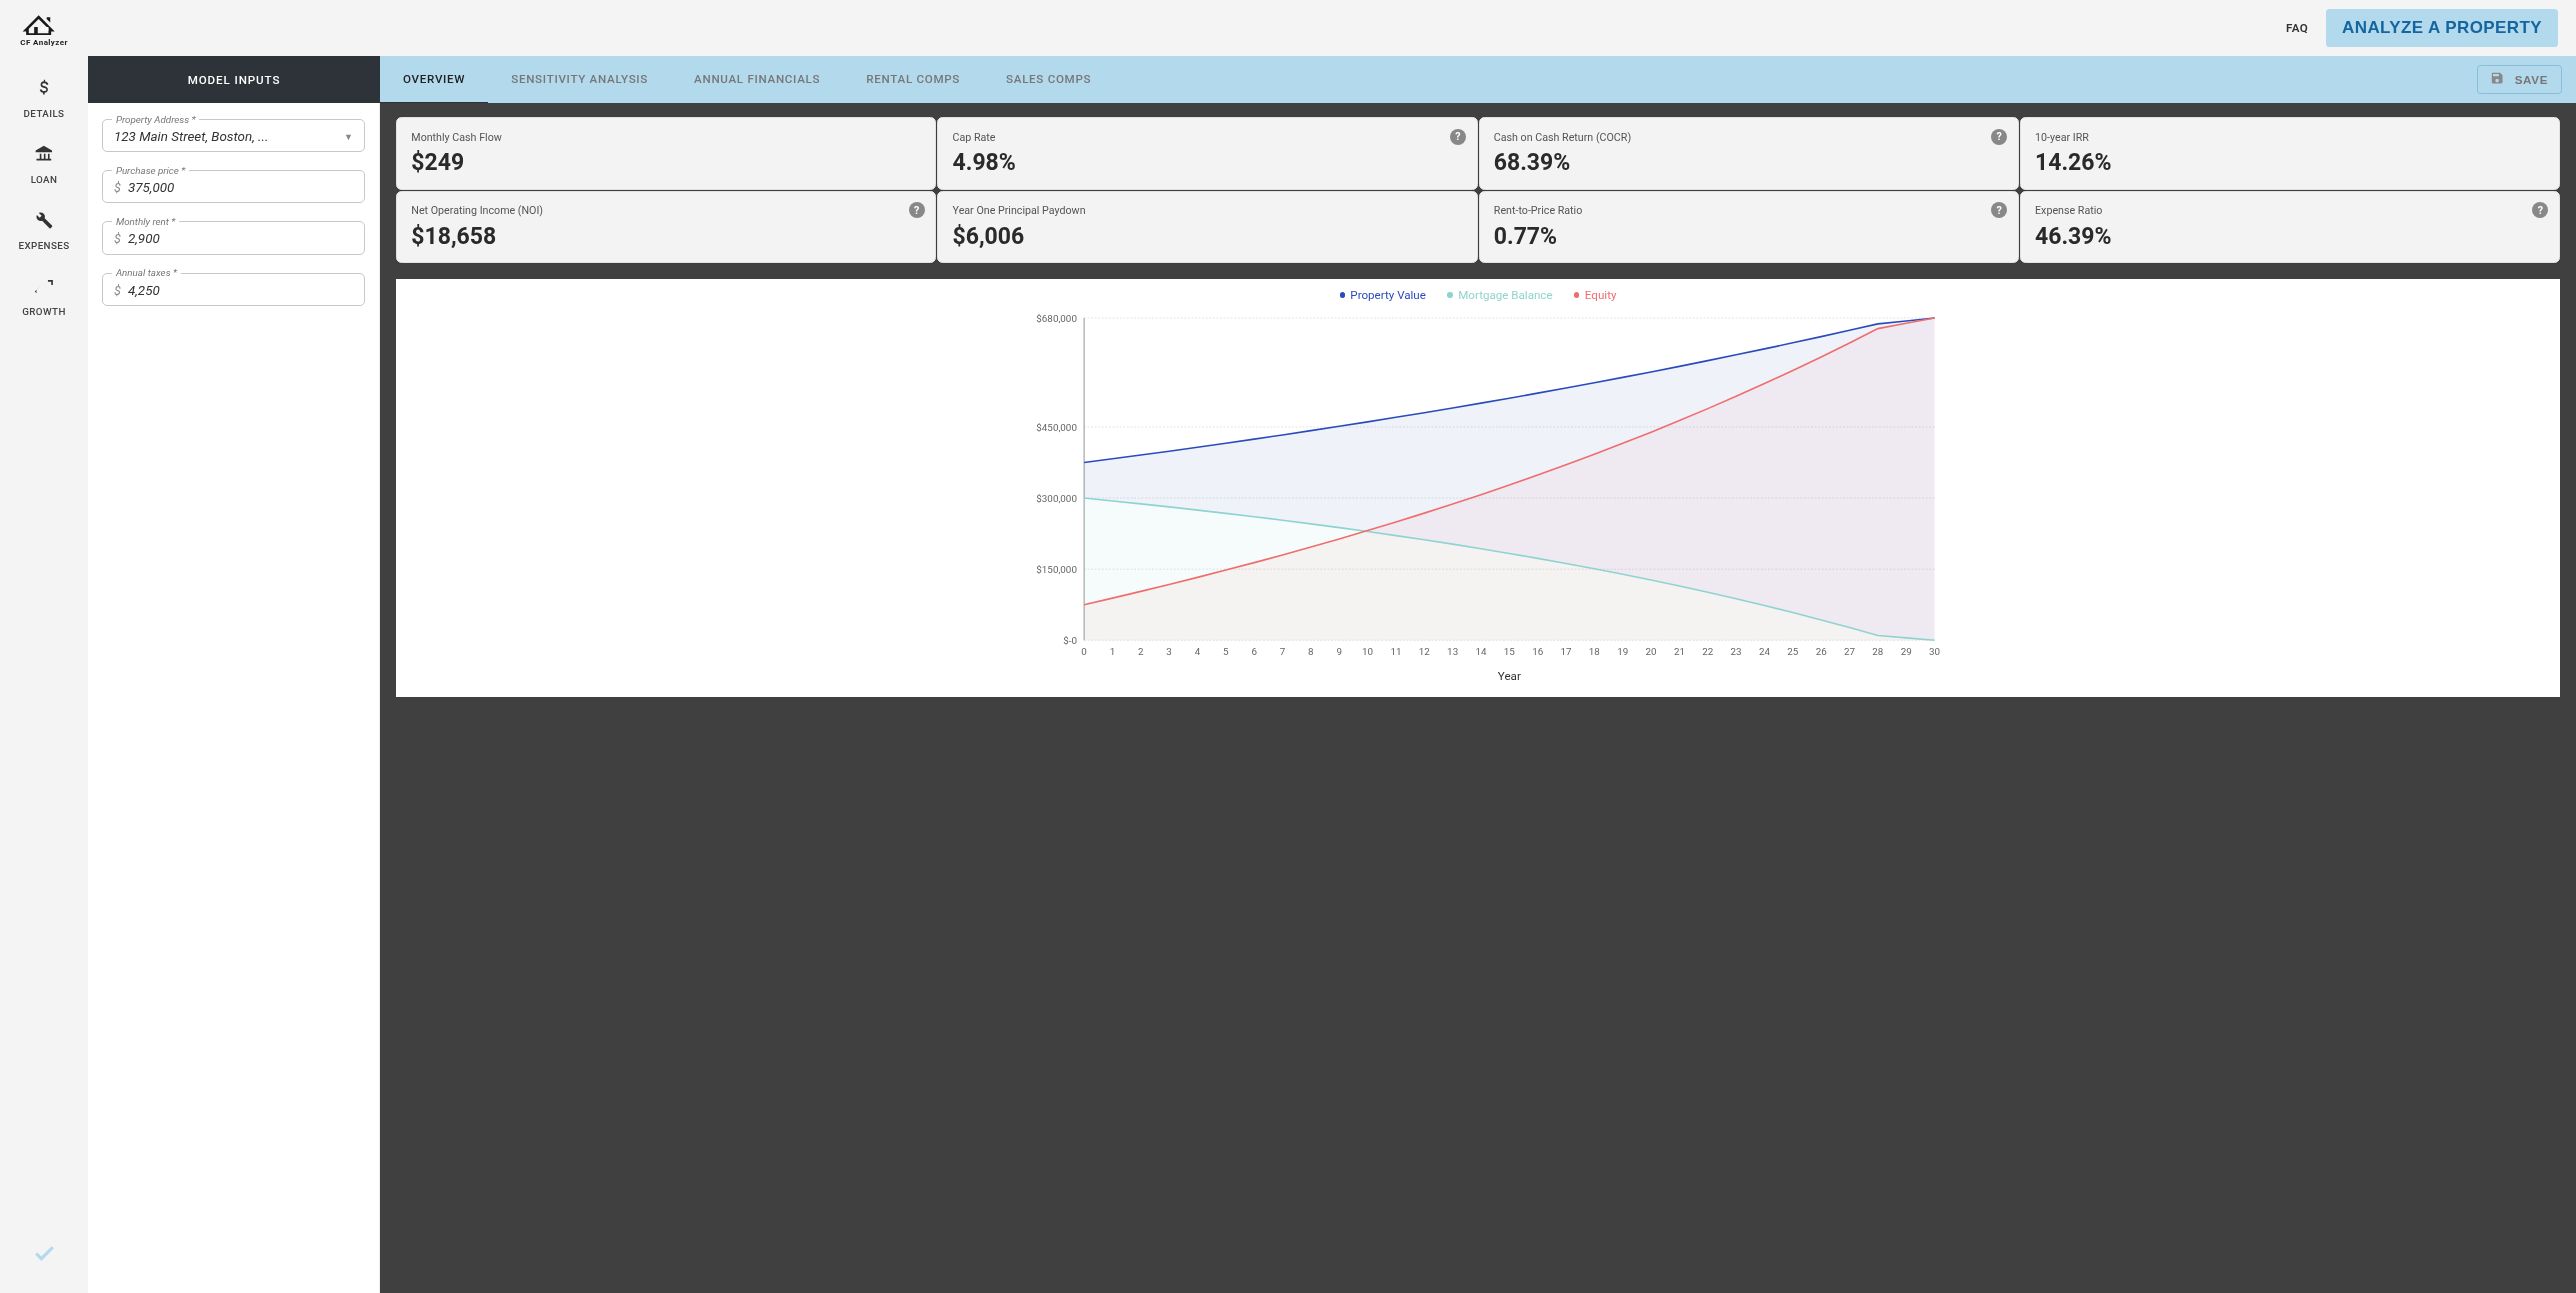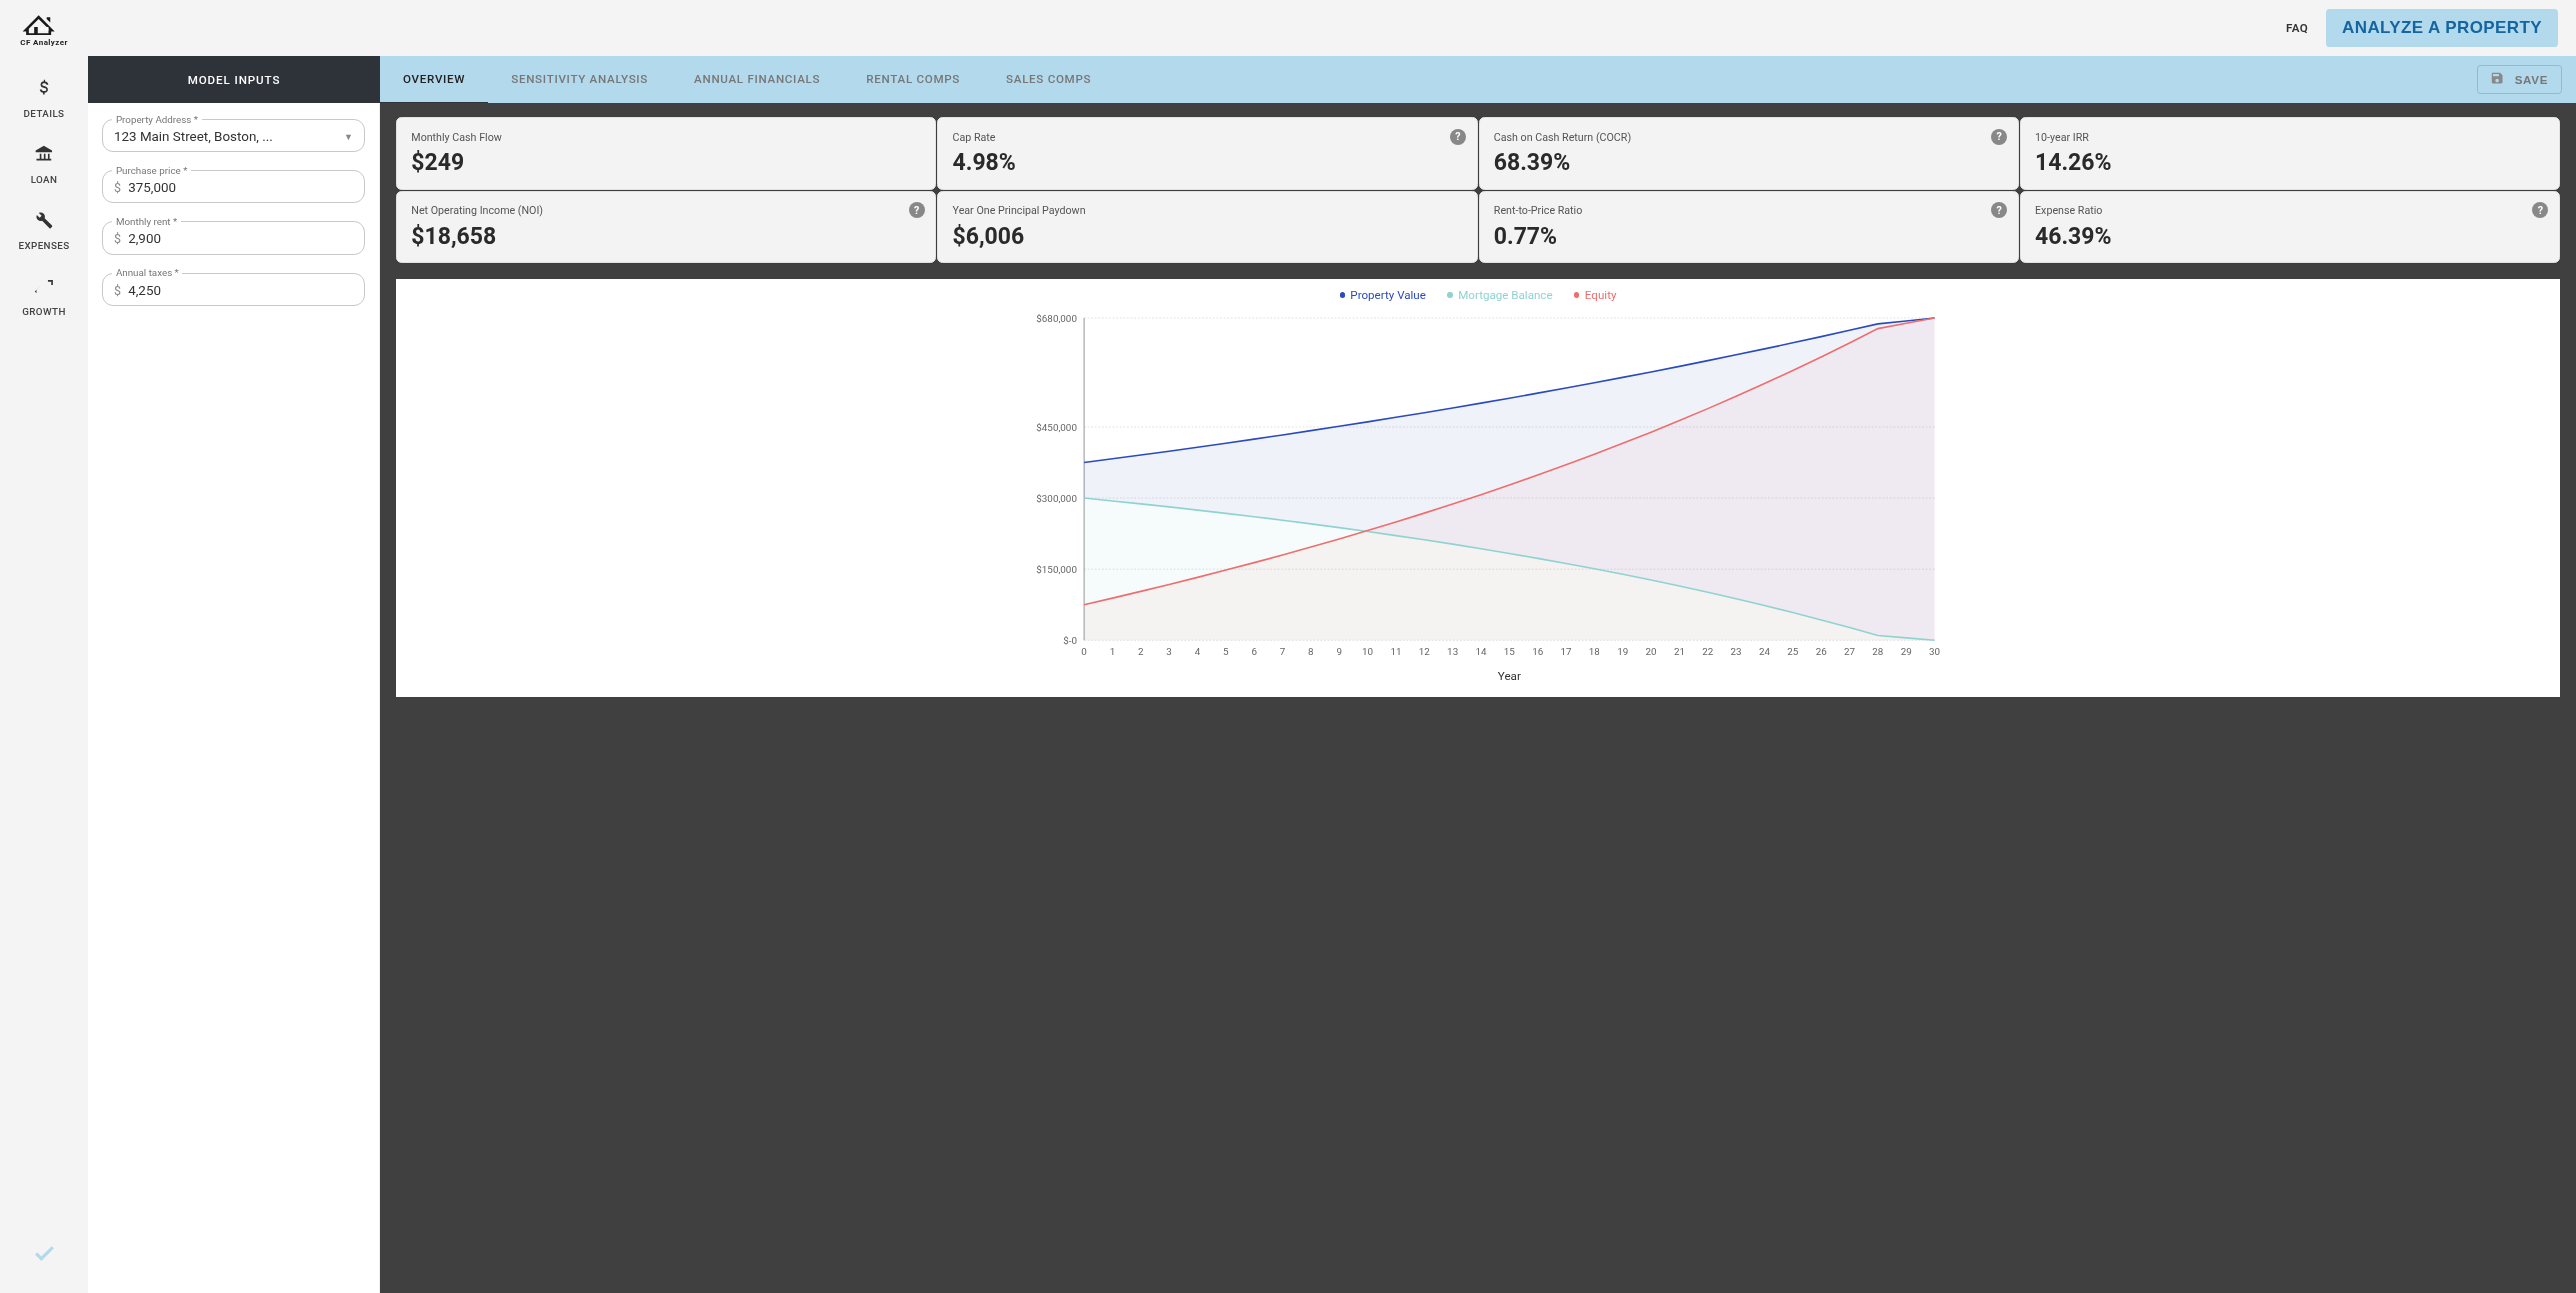--- a/index.html
+++ b/index.html
@@ -29,21 +29,21 @@
     .tabbar { display: flex; align-items: stretch; height: 47px; background: #b3d9ec; }
     .tab-left { width: 292px; background: #2e333a; color: #fff; display: flex; align-items: center; justify-content: center; font-size: 11.6px; font-weight: 500; letter-spacing: 0.9px; }
     .tab { padding: 0 23px; display: flex; align-items: center; font-size: 11.6px; font-weight: 500; letter-spacing: 0.7px; color: #777; cursor: pointer; border-bottom: 1.8px solid transparent; }
     .tab.active { color: #222; border-bottom: 1.8px solid #2e333a; }
     .save-wrap { margin-left: auto; display: flex; align-items: center; padding-right: 14.3px; }
     .save-btn { display: flex; align-items: center; gap: 10px; background: transparent; border: 0.9px solid #88bcd8; border-radius: 3.6px; padding: 5.4px 12.5px; color: #777; font-size: 11.6px; font-weight: 600; letter-spacing: 0.7px; cursor: pointer; }
     
     .content { display: flex; flex: 1; overflow: hidden; }
     
     .inputs-panel { width: 292px; background: #fff; padding: 16px 14.3px; display: flex; flex-direction: column; gap: 18px; border-right: 0.9px solid #eee; }
-    .field { position: relative; border: 0.9px solid #c8c8c8; border-radius: 11px; padding: 9px 10.7px 7.2px 10.7px; }
+    .field { position: relative; border: 0.9px solid #c8c8c8; border-radius: 5px; padding: 9px 10.7px 7.2px 10.7px; font-style: italic; }
     .field .field-label { position: absolute; top: -6.3px; left: 9px; background: #fff; padding: 0 3.6px; font-size: 9.8px; color: #777; }
     .field .field-value { font-size: 13.4px; color: #333; display: flex; align-items: center; gap: 7.2px; }
     .field .prefix { color: #888; font-size: 12.5px; }
     .field .dropdown-icon { margin-left: auto; color: #888; font-size: 9px; }
     
     .overview { flex: 1; padding: 14.3px 16px; overflow: auto; }
     .metrics-grid { display: grid; grid-template-columns: repeat(4, 1fr); gap: 1px; margin-bottom: 16px; }
     .metric-card { background: #f3f3f3; border: 0.9px solid #e2e2e2; border-radius: 5.4px; padding: 12.5px 14.3px; position: relative; box-shadow: 0 0.9px 1.8px rgba(0,0,0,0.04); }
     .metric-label { font-size: 10.7px; color: #555; margin-bottom: 5.4px; }
     .metric-value { font-size: 23px; font-weight: 700; color: #2a2a2a; }

